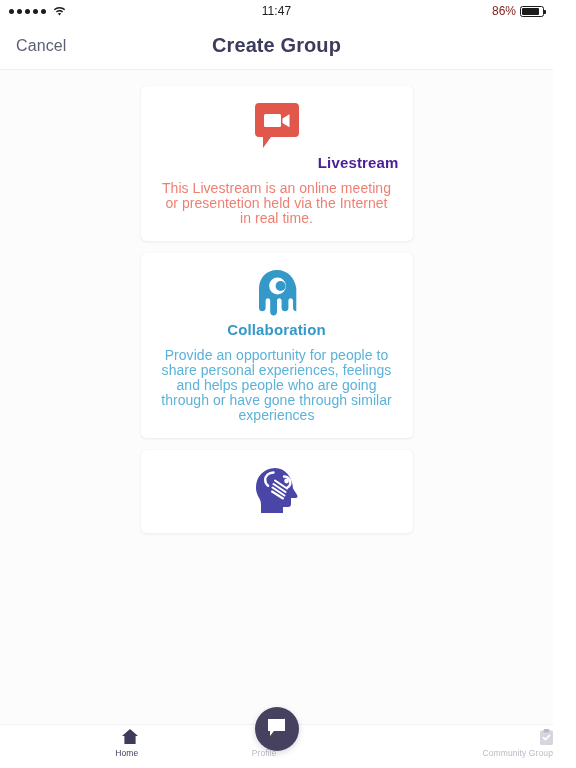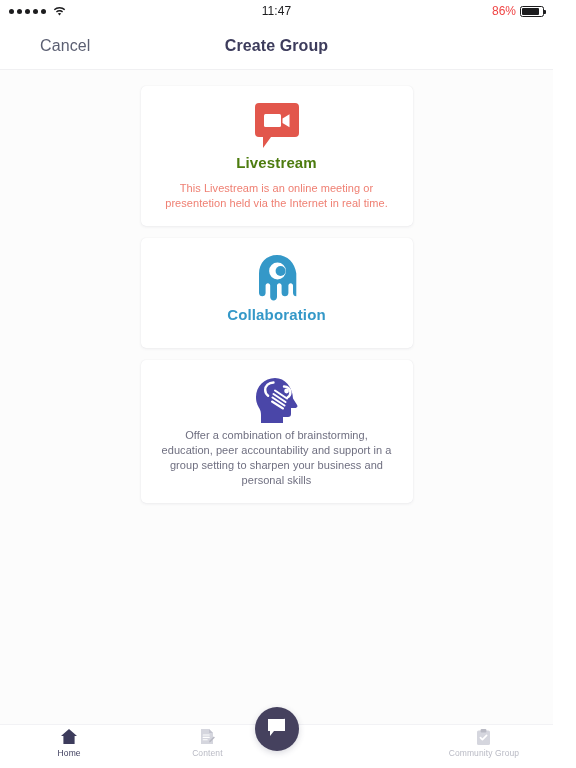--- a/index.html
+++ b/index.html
@@ -28,21 +28,21 @@
   .sb-left { display:flex; align-items:center; gap:3px; }
   .dot { width:5px; height:5px; border-radius:50%; background:#1c1c1e; display:block; }
   .wifi { margin-left:4px; display:block; }
   .sb-time {
     position:absolute; left:0; right:0; text-align:center;
     font-size:12px; color:#1c1c1e; font-weight:400;
     letter-spacing:.1px;
   }
   .sb-right {
     margin-left:auto; display:flex; align-items:center; gap:4px;
-    font-size:12px; color:#ef4444;
+    font-size:12px; color:#7f1d1d;
   }
   .battery {
     width:24px; height:11px; border:1px solid #1c1c1e; border-radius:2.5px;
     position:relative; padding:1px;
   }
   .battery::after {
     content:""; position:absolute; right:-3px; top:3.2px;
     width:2px; height:4px; background:#1c1c1e; border-radius:0 1px 1px 0;
   }
   .battery > i { display:block; height:100%; width:86%; background:#1c1c1e; border-radius:1px; }
@@ -52,25 +52,24 @@
     height:48px; flex:0 0 48px;
     background:#ffffff;
     border-bottom:1px solid #f0f0f2;
     display:flex; align-items:center;
     position:relative; padding:0 16px;
   }
   .nav-cancel {
     font-size:16px; color:#5b5f72; letter-spacing:.1px;
     background:none; border:none; cursor:pointer;
     font-family:inherit;
-    margin-left:24px;
   }
   .nav-title {
     position:absolute; left:0; right:0; text-align:center;
-    font-size:16px; font-weight:bold; color:#3d3c5c;
+    font-size:20px; font-weight:bold; color:#3d3c5c;
     letter-spacing:.1px; pointer-events:none;
   }
 
   
   .content {
     flex:1 1 auto;
     background:#fcfcfc;
     padding:16px 0 0 0;
     overflow:hidden;
   }
@@ -88,43 +87,43 @@
     height:52px;
     display:flex; align-items:center; justify-content:center;
     margin-bottom:2px;
   }
   .card-title {
     font-size:15px; font-weight:bold;
     letter-spacing:.15px;
     margin-bottom:10px;
   }
   .card-desc {
-    font-size:11px; line-height:15px;
+    font-size:14px; line-height:15px;
     letter-spacing:.05px;
     padding:0 4px;
   }
-  .c-livestream .card-title { color:#4d7c0f; }
+  .c-livestream .card-title { color:#4c1d95;text-align:right; }
   .c-livestream .card-desc  { color:#ef7f72; }
   .c-collab .card-title     { color:#3498c8; }
   .c-collab .card-desc      { color:#5cb2d9; }
   .c-coaching .card-title   { color:#4a46a8; }
   .c-coaching .card-desc    { color:#6f6f80; }
 
   
   .tabbar {
     flex:0 0 44px; height:44px;
     background:#ffffff;
     border-top:1px solid #f2f2f5;
     display:flex; align-items:flex-start;
     position:relative;
     padding-top:3px;
   }
   .tab {
     flex:1 1 0; display:flex; flex-direction:column;
-    align-items:center; justify-content:flex-start; gap:3px;
+    align-items:flex-end; justify-content:flex-start; gap:3px;
     cursor:pointer; height:100%;
   }
   .tab-icon { height:17px; display:flex; align-items:center; justify-content:center; }
   .tab-label { font-size:8.5px; letter-spacing:.1px; }
   .tab.active .tab-label { color:#3d3c5c; }
   .tab:not(.active) .tab-label { color:#b9bac4; }
   .tab.spacer { pointer-events:none; }
 
   .fab {
     position:absolute;
@@ -188,38 +187,38 @@
 
     <div class="card c-collab">
       <div class="card-icon">
         <svg width="40" height="46" viewBox="0 0 40 46">
           <path d="M20 0C9.5 0 2 8 2 18.5V38c0 2 1.5 3.3 3.3 3.3S8.6 40 8.6 38v-7.5c0-1.3 1-2.3 2.3-2.3s2.3 1 2.3 2.3V42c0 2 1.5 3.4 3.4 3.4S20 44 20 42v-11.5c0-1.3 1-2.3 2.3-2.3s2.3 1 2.3 2.3V38c0 2 1.5 3.3 3.4 3.3S31.4 40 31.4 38v-7.5c0-1.3 1-2.3 2.3-2.3s2.3 1 2.3 2.3V38c0 2 1.5 3.3 3.3 3.3V18.5C38 8 30.5 0 20 0z" fill="#3498c8"></path>
           <circle cx="20.5" cy="16" r="8.4" fill="#ffffff"></circle>
           <circle cx="23.6" cy="16" r="5" fill="#3498c8"></circle>
         </svg>
       </div>
       <div class="card-title">Collaboration</div>
+      <div class="card-desc">Provide an opportunity for people to share personal experiences, feelings and helps people who are going through or have gone through similar experiences</div>
     </div>
 
     <div class="card c-coaching">
       <div class="card-icon">
         <svg width="48" height="47" viewBox="0 0 48 47">
           <path d="M22 1C11.5 1 3 9.5 3 20c0 5.6 1.7 8.3 3.3 11.3C7.6 33.7 8 35.5 8 38v8h22v-6h5a3 3 0 0 0 3-3v-6h4.6c1.5 0 2.4-1.7 1.5-2.9L40 21.5C39.6 10 32 1 22 1z" fill="#4a46a8"></path>
           <path d="M20.5 5.5c-4.8 0-8.3 3.3-8.3 7.6 0 2.4 1.1 4.3 2.9 5.6" stroke="#ffffff" stroke-width="2.4" fill="none" stroke-linecap="round"></path>
           <g stroke="#ffffff" stroke-width="2.1" stroke-linecap="round">
             <path d="M22 13.5l12 8"></path>
             <path d="M20.5 17l12 8"></path>
             <path d="M19.5 20.5l12 8"></path>
             <path d="M19 24.5l11 7"></path>
           </g>
           <path d="M31 9.5c3.6 0 6.4 2.6 6.4 6 0 2.2-1.2 4-3 5" stroke="#ffffff" stroke-width="2.4" fill="none" stroke-linecap="round"></path>
           <circle cx="33.6" cy="14" r="2.4" fill="#ffffff"></circle>
         </svg>
       </div>
-      <div class="card-desc">Offer a combination of brainstorming, education, peer accountability and support in a group setting to sharpen your business and personal skills</div>
     </div>
 
   </div>
 
   <div class="tabbar">
 
     <div class="tab active">
       <span class="tab-icon">
         <svg width="16" height="15" viewBox="0 0 16 15">
           <path d="M8 0L0 7h2.4v8h11.2V7H16z" fill="#3d3c5c"></path>
@@ -234,21 +233,21 @@
           <path d="M1 0h8l4 4v11H1z" fill="#d5d6de"></path>
           <path d="M9 0l4 4H9z" fill="#c2c3ce"></path>
           <g stroke="#ffffff" stroke-width="1.1" stroke-linecap="round">
             <path d="M3.2 6h6"></path>
               <path d="M3.2 8.4h6"></path>
               <path d="M3.2 10.8h4"></path>
           </g>
           <path d="M13.8 7.4l1.1 1.1-4.4 4.4-1.6.5.5-1.6z" fill="#b9bac4"></path>
         </svg>
       </span>
-      <span class="tab-label">Content</span>
+      <span class="tab-label">Profile</span>
     </div>
 
     <div class="tab spacer"></div>
 
     <div class="tab">
       <span class="tab-icon">
         <svg width="13" height="16" viewBox="0 0 13 16">
           <rect x="0" y="1.5" width="13" height="14.5" rx="1.6" fill="#d5d6de"></rect>
           <rect x="3.6" y="0" width="5.8" height="3.4" rx="1" fill="#b9bac4"></rect>
           <path d="M3.4 8.6l2 2 4.2-4.2" stroke="#ffffff" stroke-width="1.7" fill="none" stroke-linecap="round" stroke-linejoin="round"></path>

